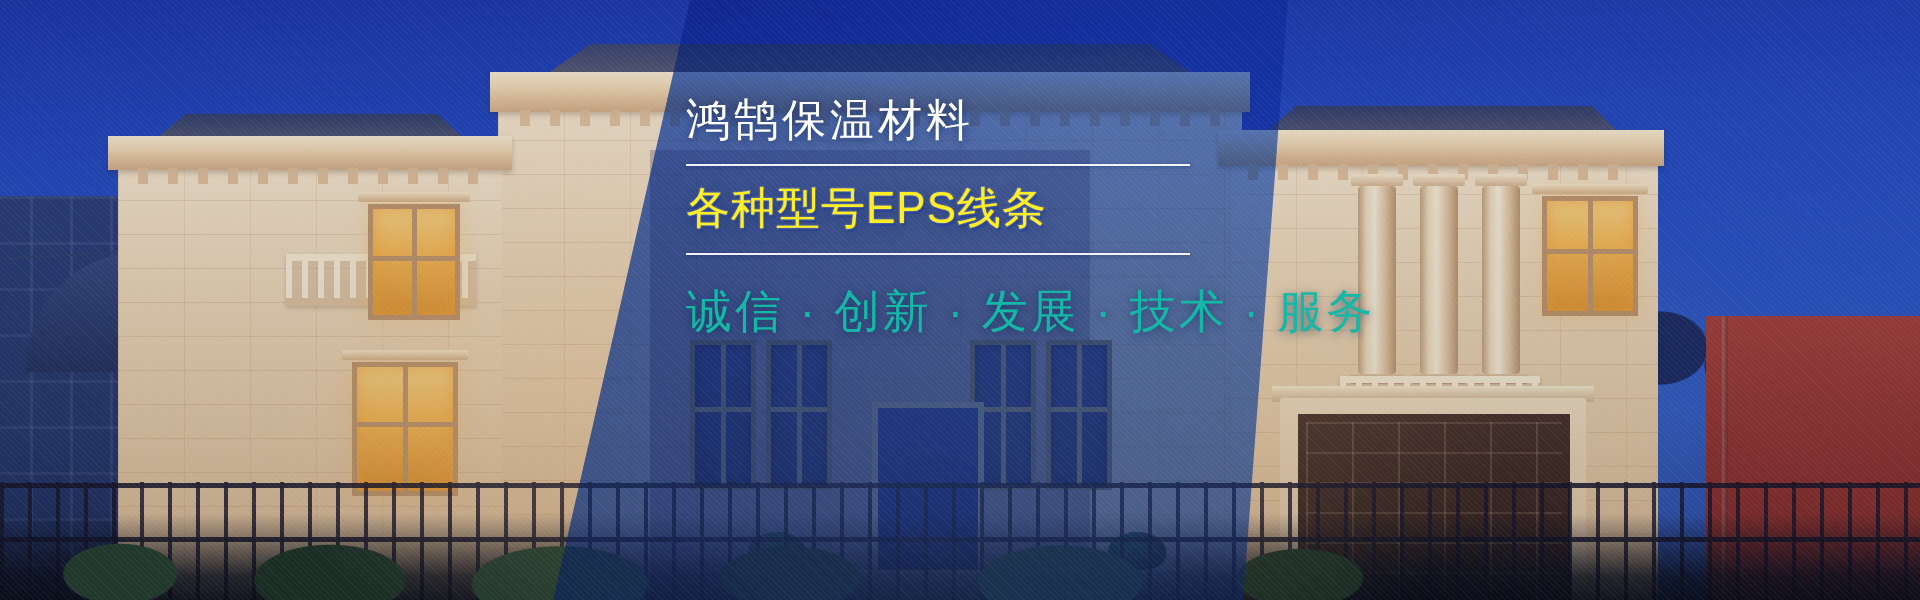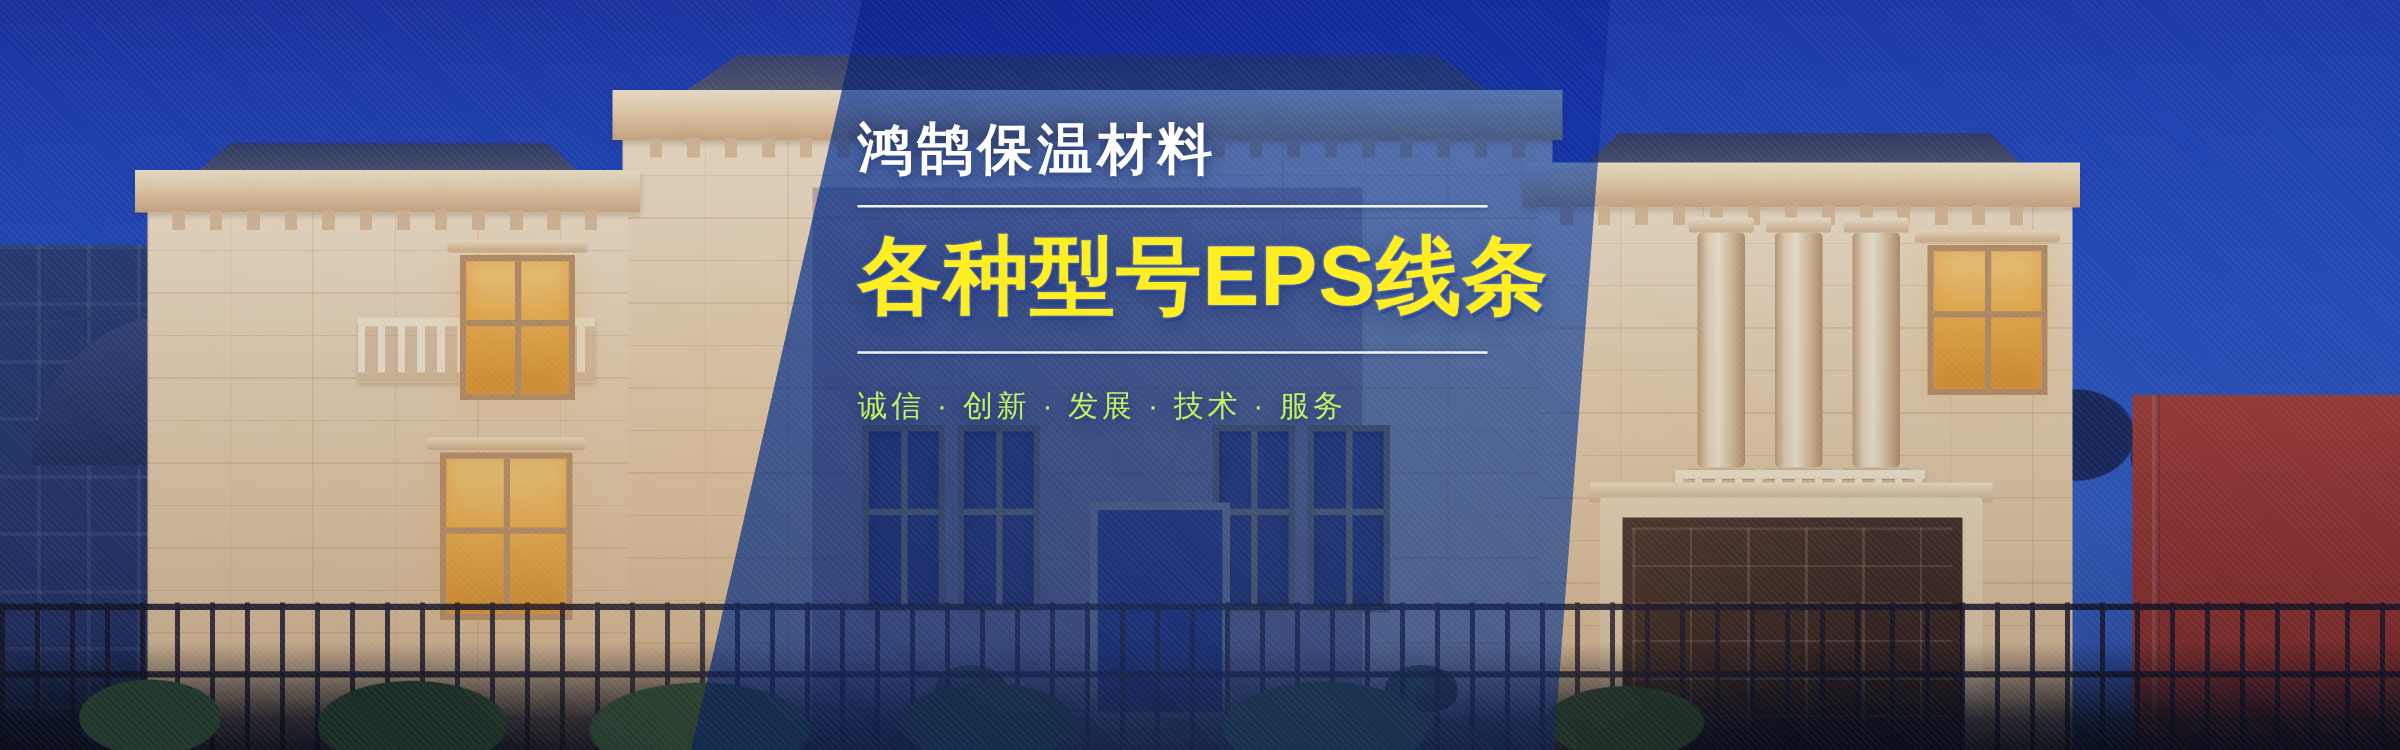--- a/index.html
+++ b/index.html
@@ -300,54 +300,54 @@
     position:absolute; left:0; top:0; width:1920px; height:600px;
     pointer-events:none;
   }
   .text-wrap{
     position:absolute; left:686px; top:96px; width:560px;
     pointer-events:auto;
   }
 
   .brand{
     font-size:44px;
-    font-weight:700;
+    font-weight:400;
     color:#ffffff;
     letter-spacing:4px;
     line-height:1.1;
     text-shadow:0 2px 10px rgba(0,20,70,.55);
     white-space:nowrap;
   }
   .rule{
     height:2px;
     background:rgba(255,255,255,.92);
     margin:20px 0 0 0;
     width:504px;
     box-shadow:0 1px 4px rgba(0,20,70,.4);
   }
   .rule.rule-bottom{ margin:20px 0 26px 0; }
 
   .headline{
     margin-top:16px;
-    font-size:68px;
-    font-weight:bold;
+    font-size:44px;
+    font-weight:normal;
     color:#ffef22;
     letter-spacing:1px;
     line-height:1.16;
     white-space:nowrap;
     text-shadow:
       0 0 2px rgba(255,255,255,.55),
       2px 3px 0 rgba(30,60,150,.55),
       0 4px 16px rgba(10,30,100,.45);
   }
   .headline .ln{ display:block; }
 
   .tagline{
-    font-size:24px;
-    color:#bef264;
+    font-size:46px;
+    color:#14b8a6;
     letter-spacing:3px;
     white-space:nowrap;
     text-shadow:0 2px 10px rgba(0,20,70,.5);
   }
 </style>
 </head>
 <body>
 
 <div class="banner">
 

